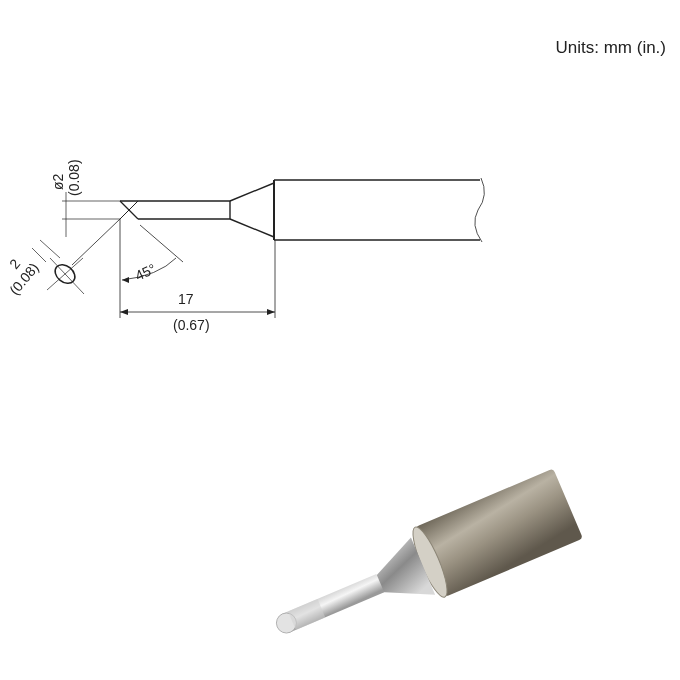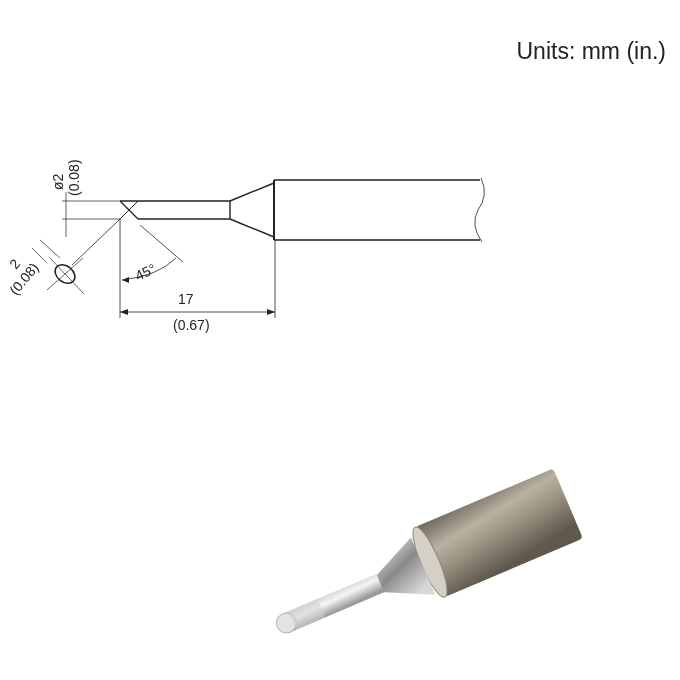--- a/index.html
+++ b/index.html
@@ -1,17 +1,17 @@
 <!DOCTYPE html>
 <html><head>
 <meta charset="utf-8">
 <style>
   html, body { margin:0; padding:0; background:#ffffff; }
   body { width:680px; height:680px; position:relative; overflow:hidden; font-family:"Liberation Sans", sans-serif; }
-  .units { position:absolute; top:38px; right:14px; font-size:23px; color:#222; }
+  .units { position:absolute; top:38px; right:14px; font-size:17px; color:#222; }
   svg { position:absolute; left:0; top:0; }
   .dimtext { font-family:"Liberation Sans", sans-serif; font-size:14px; fill:#222; }
 </style>
 </head>
 <body>
 
 <div class="units">Units: mm (in.)</div>
 
 <svg width="680" height="680" viewBox="0 0 680 680">
   <g stroke="#222" fill="none">

